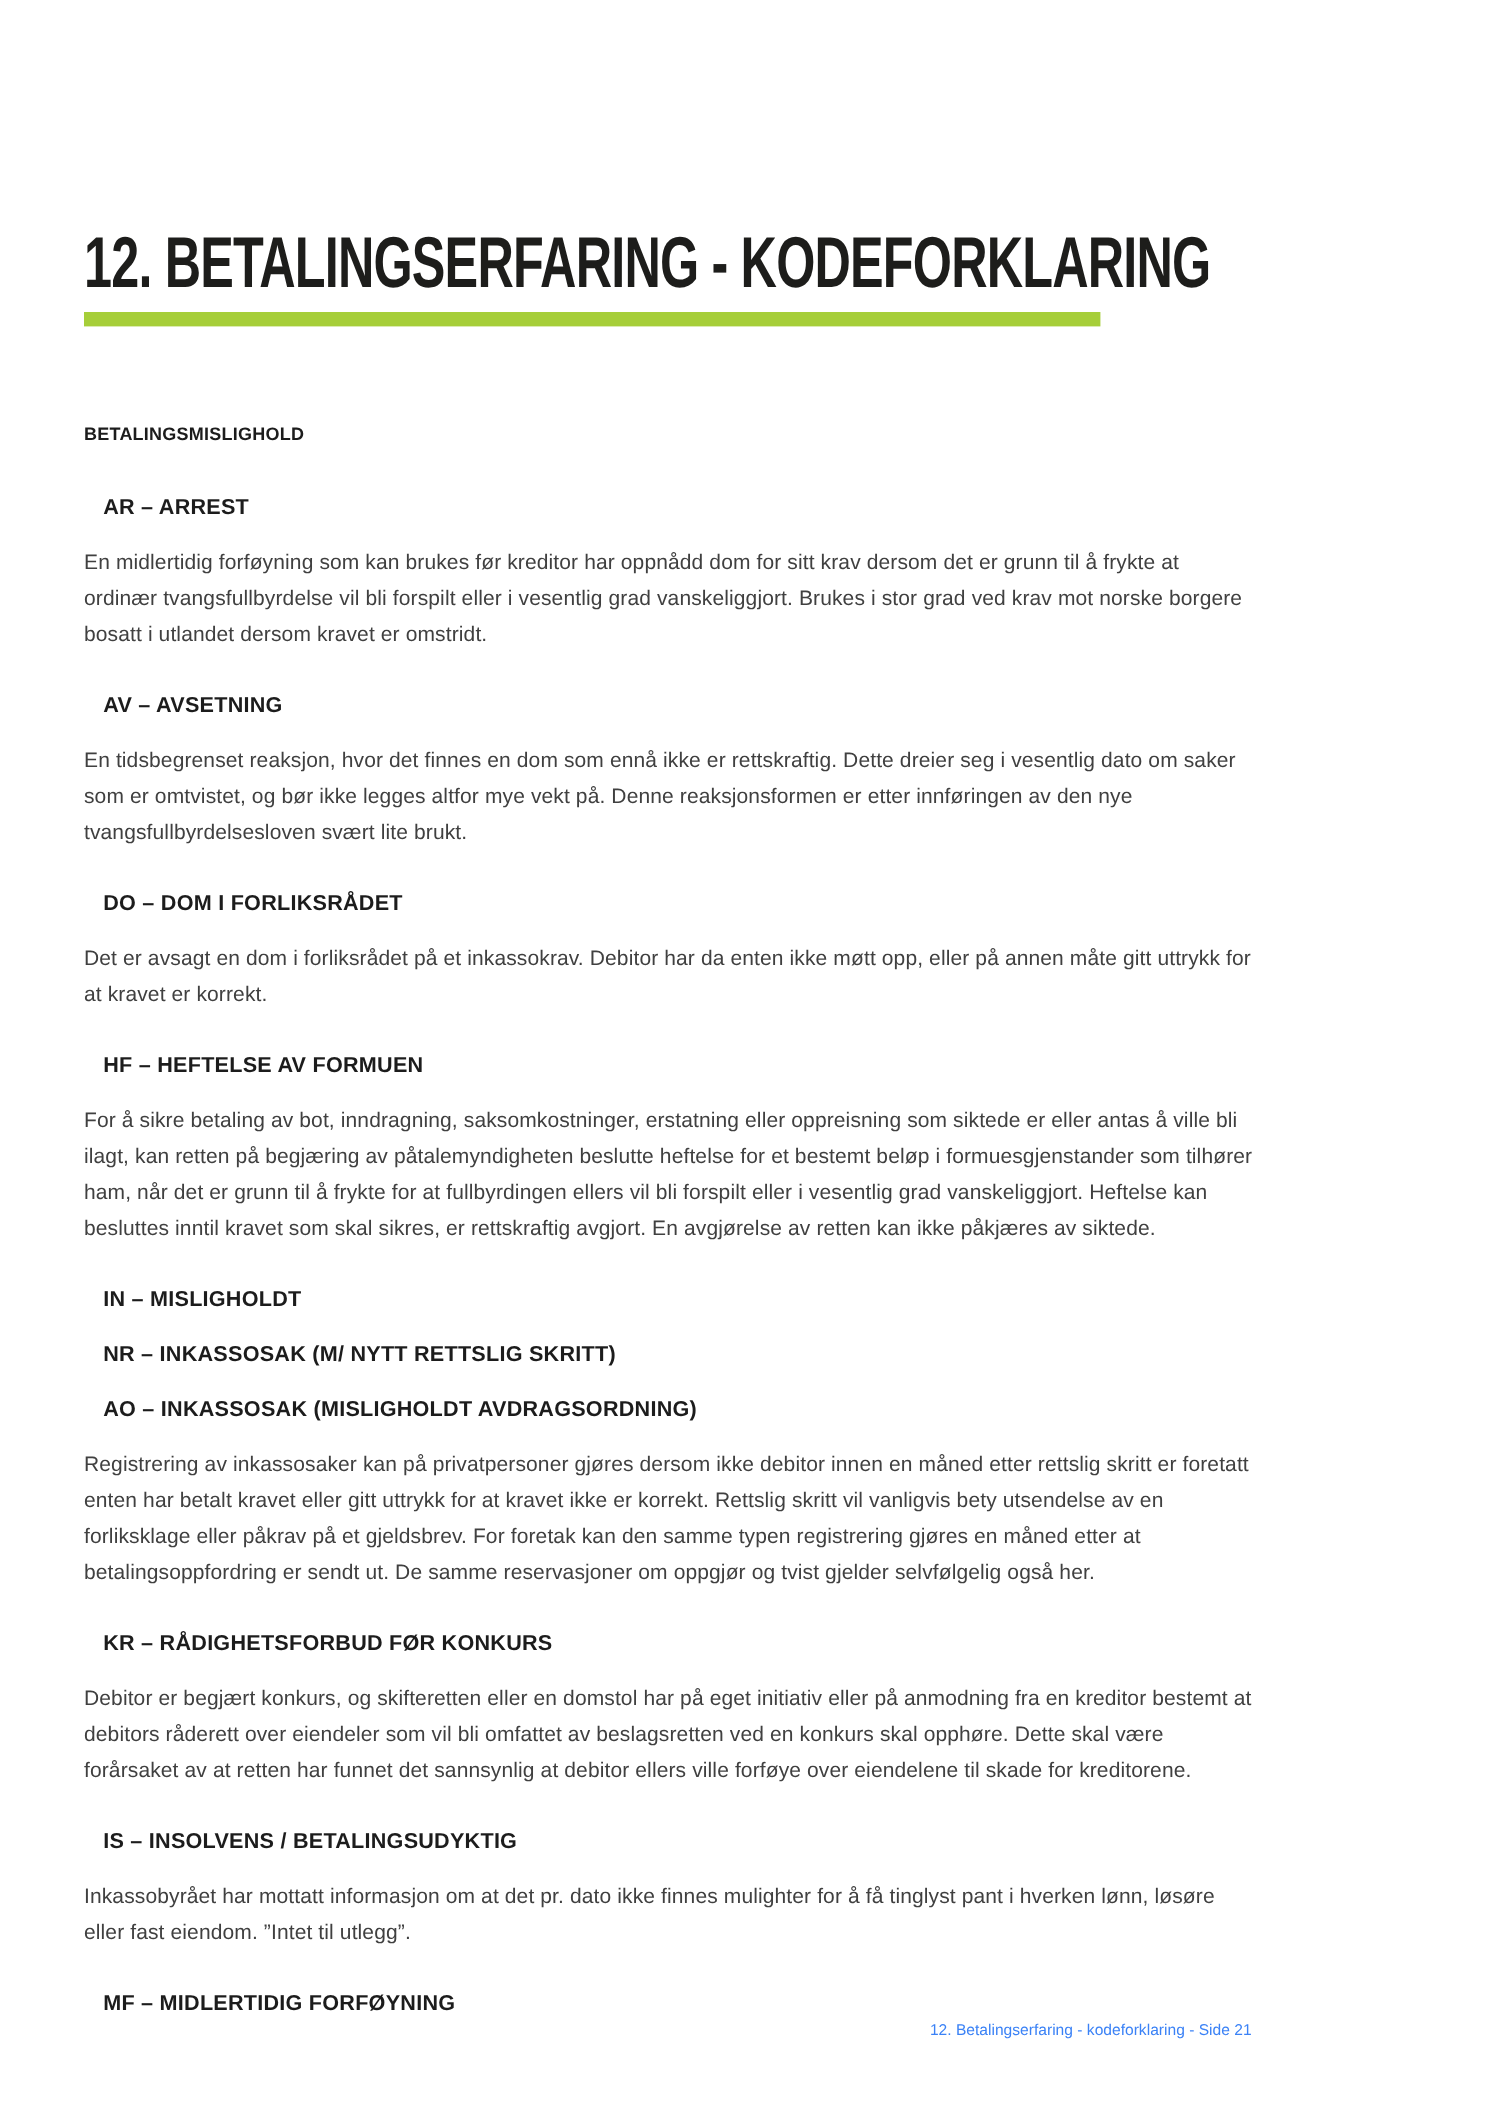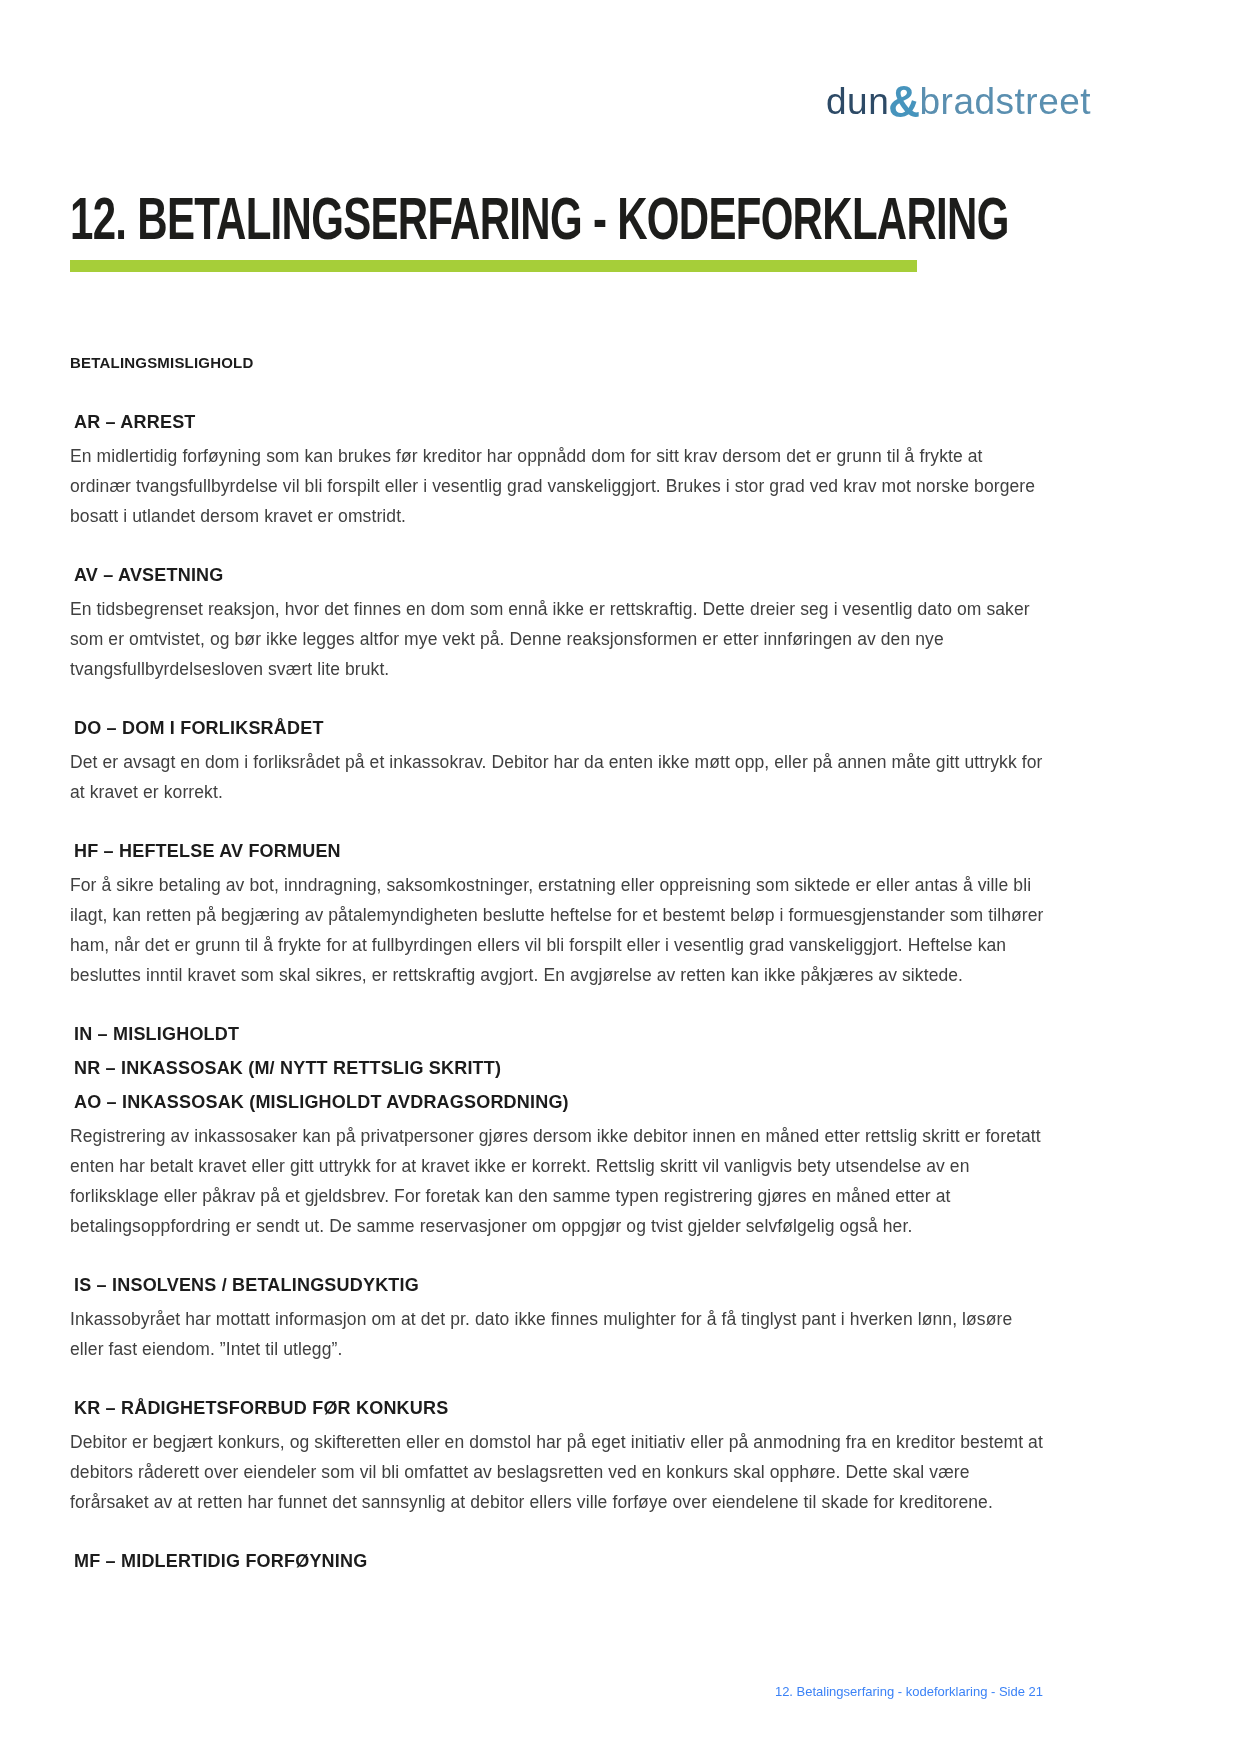--- a/index.html
+++ b/index.html
@@ -65,21 +65,21 @@
   .section-header {
     font-size: 15px;
     font-weight: 700;
     color: #1c1c1c;
     line-height: 30px;
     margin: 0 0 26px 0;
     letter-spacing: 0.2px;
   }
   .entry { margin-top: 29px; }
   .entry h3 {
-    margin: 4px;
+    margin: 16px;
     font-size: 18px;
     font-weight: 700;
     color: #1c1c1c;
     line-height: 30px;
     letter-spacing: 0.2px;
   }
   .entry p {
     margin: 0;
     font-size: 17.5px;
     color: #404040;
@@ -94,23 +94,20 @@
     right: 198px;
     font-size: 13px;
     color: #3b82f6;
   }
 </style>
 </head>
 <body>
 
 <div class="page">
 
-  <div class="logo">
-    <span class="dun" style="color: rgb(45, 74, 102);">dun</span><span class="amp" style="color: rgb(70, 148, 189);">&amp;</span><span class="bradstreet" style="color: rgb(90, 143, 176);">bradstreet</span>
-  </div>
 
   <h1 class="page-title">12. BETALINGSERFARING - KODEFORKLARING</h1>
 
   <div class="accent-bar" style="background: rgb(166, 206, 57);"></div>
 
   <div class="content">
     <div class="section-header">BETALINGSMISLIGHOLD</div>
     <div id="entries">
         <div class="entry">
           <h3>AR – ARREST</h3>
@@ -128,26 +125,26 @@
           <h3>HF – HEFTELSE AV FORMUEN</h3>
           <p>For å sikre betaling av bot, inndragning, saksomkostninger, erstatning eller oppreisning som siktede er eller antas å ville bli ilagt, kan retten på begjæring av påtalemyndigheten beslutte heftelse for et bestemt beløp i formuesgjenstander som tilhører ham, når det er grunn til å frykte for at fullbyrdingen ellers vil bli forspilt eller i vesentlig grad vanskeliggjort. Heftelse kan besluttes inntil kravet som skal sikres, er rettskraftig avgjort. En avgjørelse av retten kan ikke påkjæres av siktede.</p>
         </div>
         <div class="entry">
           <h3>IN – MISLIGHOLDT</h3>
           <h3>NR – INKASSOSAK (M/ NYTT RETTSLIG SKRITT)</h3>
           <h3>AO – INKASSOSAK (MISLIGHOLDT AVDRAGSORDNING)</h3>
           <p>Registrering av inkassosaker kan på privatpersoner gjøres dersom ikke debitor innen en måned etter rettslig skritt er foretatt enten har betalt kravet eller gitt uttrykk for at kravet ikke er korrekt. Rettslig skritt vil vanligvis bety utsendelse av en forliksklage eller påkrav på et gjeldsbrev. For foretak kan den samme typen registrering gjøres en måned etter at betalingsoppfordring er sendt ut. De samme reservasjoner om oppgjør og tvist gjelder selvfølgelig også her.</p>
         </div>
         <div class="entry">
+          <h3>KR – RÅDIGHETSFORBUD FØR KONKURS</h3>
+          <p>Debitor er begjært konkurs, og skifteretten eller en domstol har på eget initiativ eller på anmodning fra en kreditor bestemt at debitors råderett over eiendeler som vil bli omfattet av beslagsretten ved en konkurs skal opphøre. Dette skal være forårsaket av at retten har funnet det sannsynlig at debitor ellers ville forføye over eiendelene til skade for kreditorene.</p>
+        </div>
+        <div class="entry">
           <h3>IS – INSOLVENS / BETALINGSUDYKTIG</h3>
           <p>Inkassobyrået har mottatt informasjon om at det pr. dato ikke finnes mulighter for å få tinglyst pant i hverken lønn, løsøre eller fast eiendom. ”Intet til utlegg”.</p>
-        </div>
-        <div class="entry">
-          <h3>KR – RÅDIGHETSFORBUD FØR KONKURS</h3>
-          <p>Debitor er begjært konkurs, og skifteretten eller en domstol har på eget initiativ eller på anmodning fra en kreditor bestemt at debitors råderett over eiendeler som vil bli omfattet av beslagsretten ved en konkurs skal opphøre. Dette skal være forårsaket av at retten har funnet det sannsynlig at debitor ellers ville forføye over eiendelene til skade for kreditorene.</p>
         </div>
         <div class="entry">
           <h3>MF – MIDLERTIDIG FORFØYNING</h3>
         </div>
       </div>
   </div>
 
   <div class="footer">12. Betalingserfaring - kodeforklaring - Side 21</div>
 
 </div>

